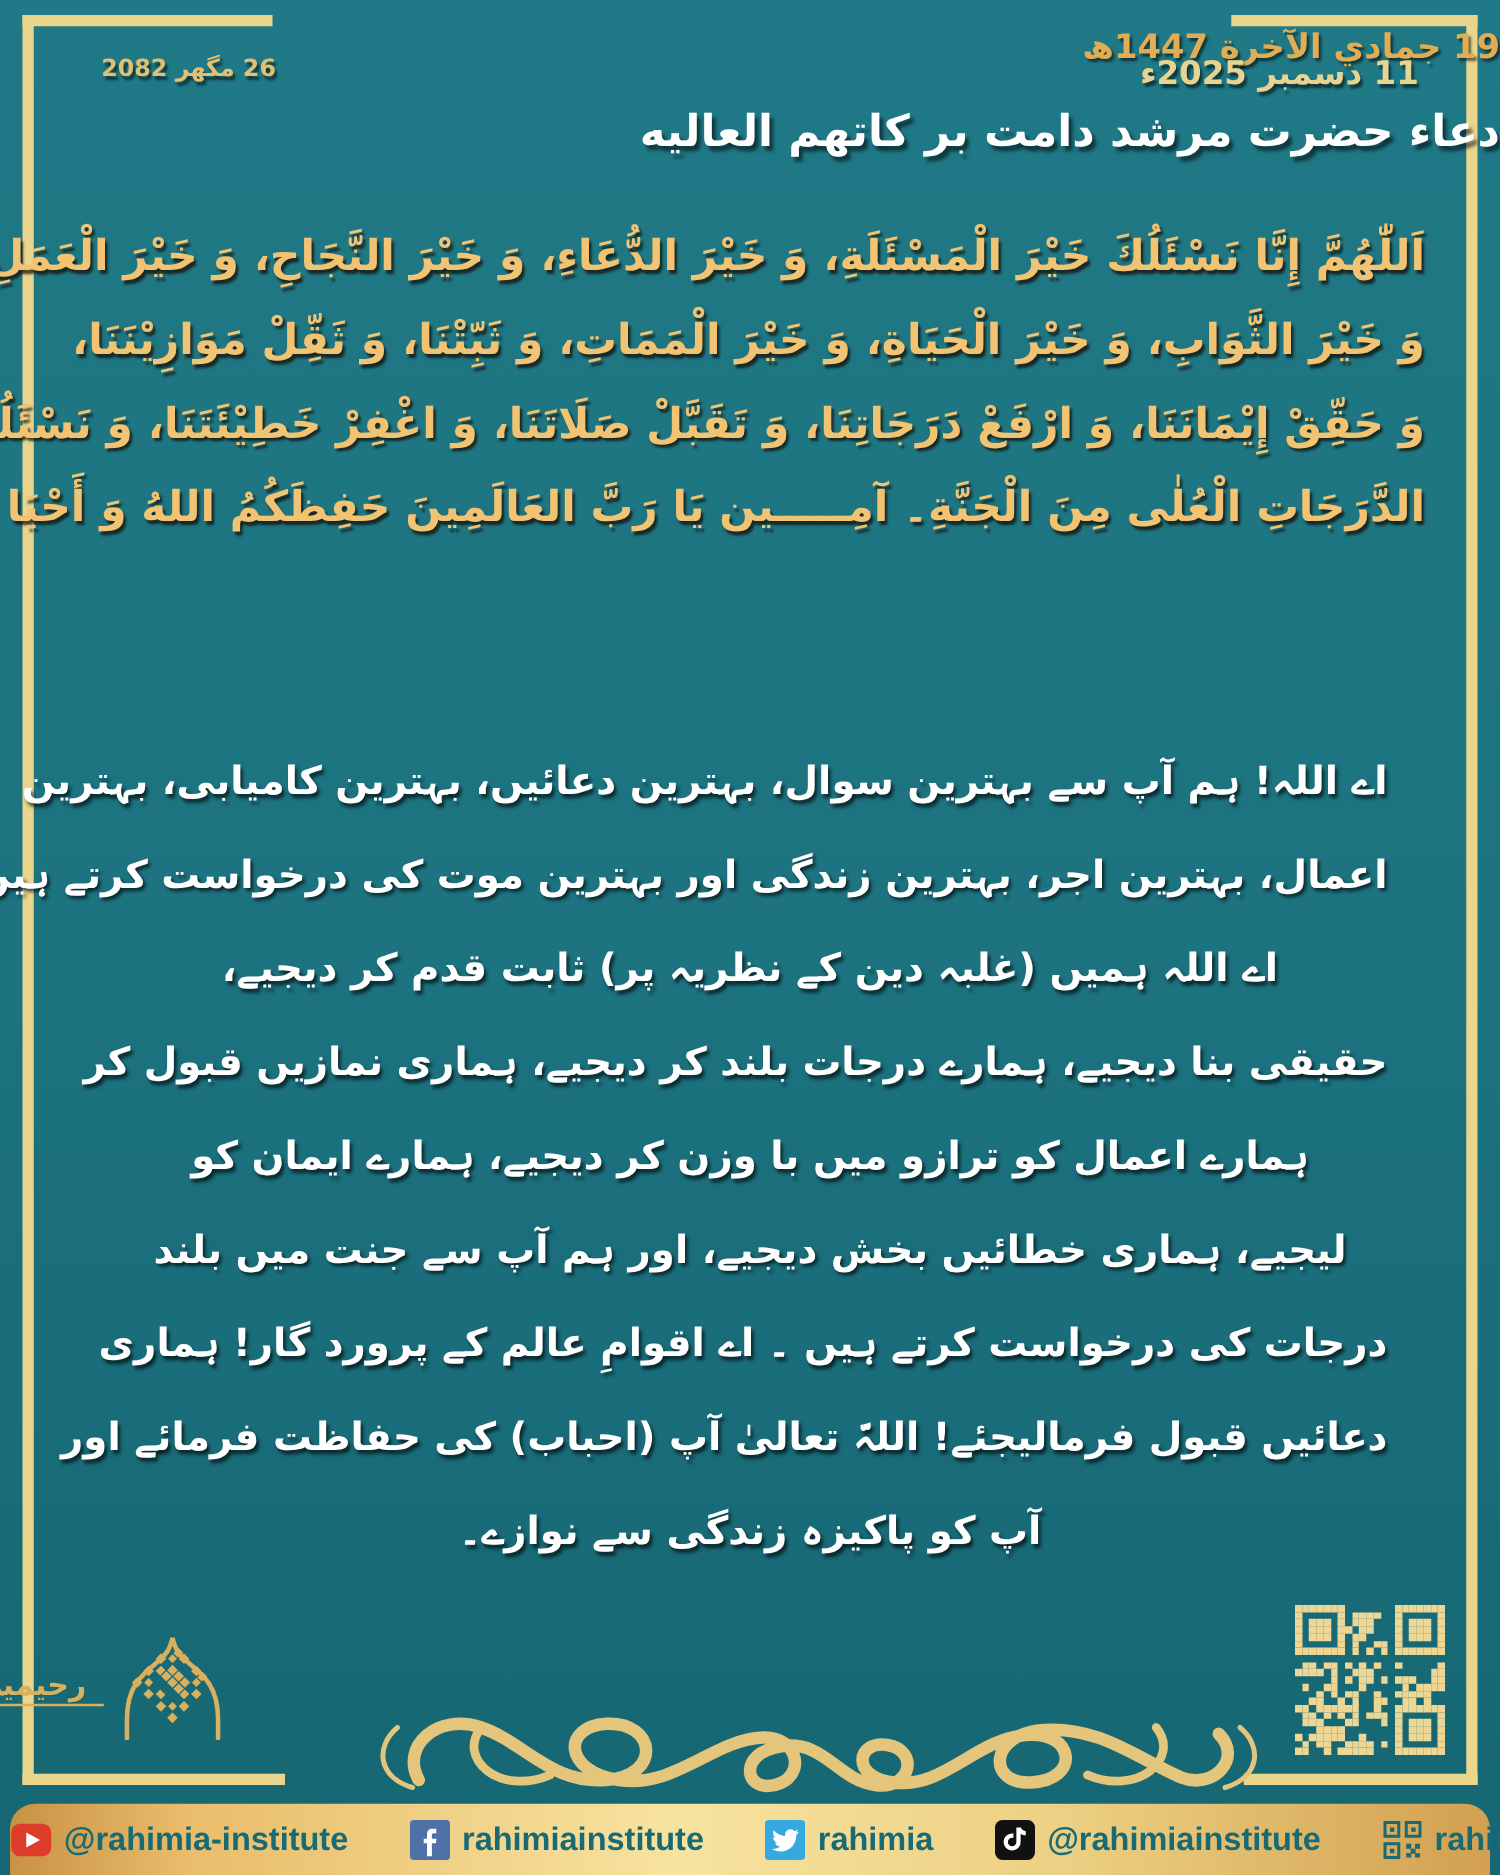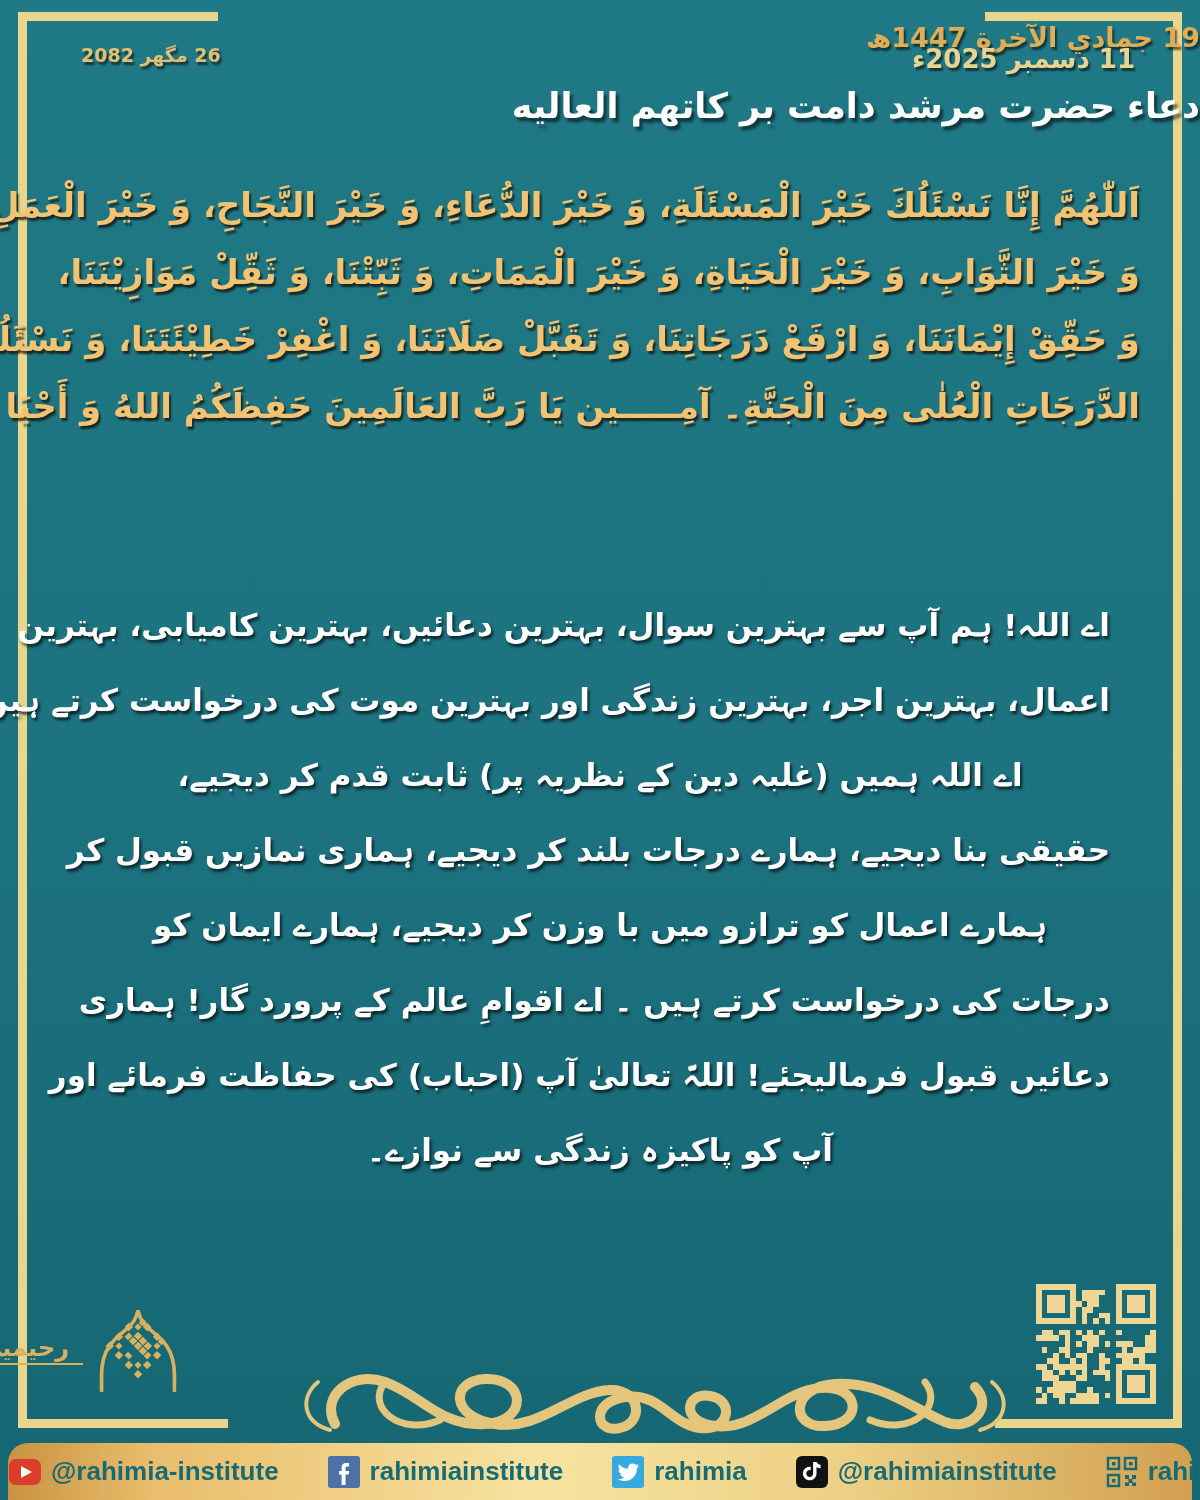--- a/index.html
+++ b/index.html
@@ -133,20 +133,21 @@
     <div class="arabic-line">وَ حَقِّقْ إِيْمَانَنَا، وَ ارْفَعْ دَرَجَاتِنَا، وَ تَقَبَّلْ صَلَاتَنَا، وَ اغْفِرْ خَطِيْئَتَنَا، وَ نَسْئَلُكَ</div>
     <div class="arabic-line">الدَّرَجَاتِ الْعُلٰى مِنَ الْجَنَّةِ۔ آمِـــــين يَا رَبَّ العَالَمِينَ حَفِظَكُمُ اللهُ وَ أَحْيَا كُمْ □ حَيَاةً طَيِّبَةً</div>
   </div>
 
   <div class="urdu-block">
     <div class="urdu-line">اے اللہ! ہم آپ سے بہترین سوال، بہترین دعائیں، بہترین کامیابی، بہترین</div>
     <div class="urdu-line">اعمال، بہترین اجر، بہترین زندگی اور بہترین موت کی درخواست کرتے ہیں ۔</div>
     <div class="urdu-line">اے اللہ ہمیں (غلبہ دین کے نظریہ پر) ثابت قدم کر دیجیے،</div>
     <div class="urdu-line">حقیقی بنا دیجیے، ہمارے درجات بلند کر دیجیے، ہماری نمازیں قبول کر</div>
     <div class="urdu-line">ہمارے اعمال کو ترازو میں با وزن کر دیجیے، ہمارے ایمان کو</div>
+    <div class="urdu-line">لیجیے، ہماری خطائیں بخش دیجیے، اور ہم آپ سے جنت میں بلند</div>
     <div class="urdu-line">درجات کی درخواست کرتے ہیں ۔ اے اقوامِ عالم کے پرورد گار! ہماری</div>
     <div class="urdu-line">دعائیں قبول فرمالیجئے! اللہّ تعالیٰ آپ (احباب) کی حفاظت فرمائے اور</div>
     <div class="urdu-line">آپ کو پاکیزہ زندگی سے نوازے۔</div>
   </div>
 
   <div class="logo">
     <div class="logo-arch">
       <svg width="110" height="86" viewBox="0 0 150 118">
         <path d="M25,116 L25,95 C25,58 42,46 60,31 C69,23 72,18 75,6 C78,18 81,23 90,31 C108,46 125,58 125,95 L125,116" fill="none" stroke="#d9b05e" stroke-width="5" stroke-linecap="round"></path>
       </svg>

